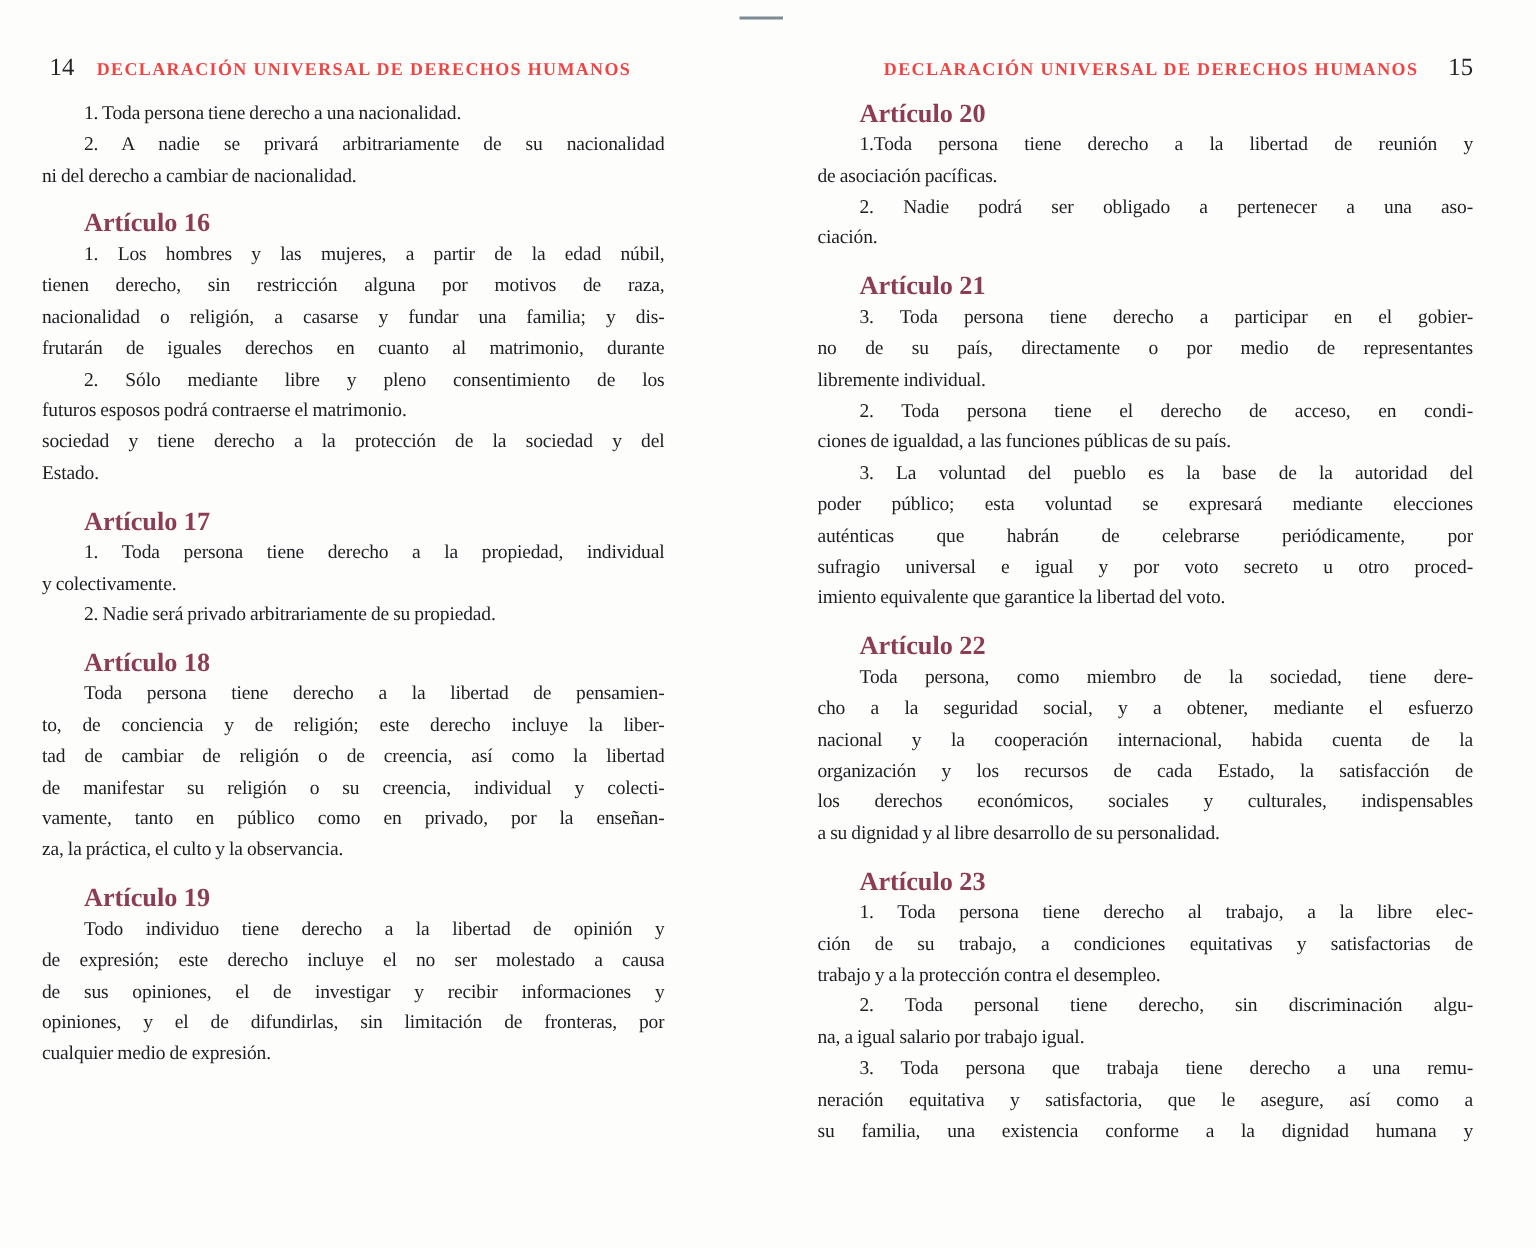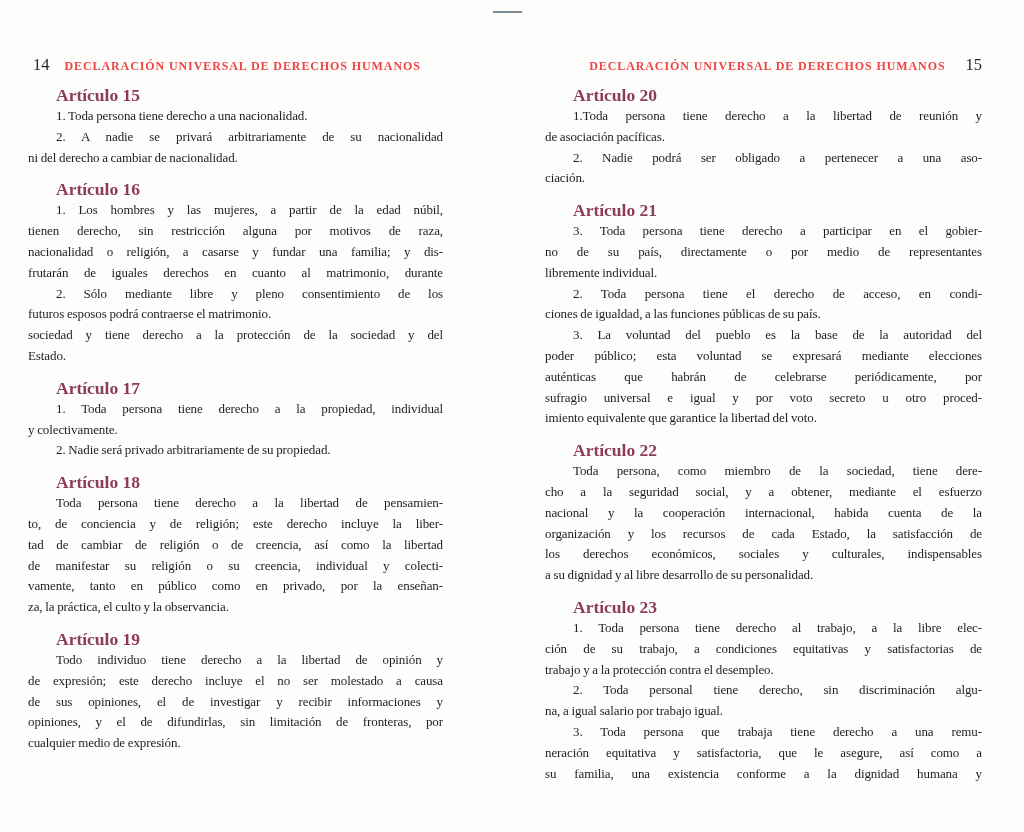--- a/index.html
+++ b/index.html
@@ -19,21 +19,21 @@
   .top-mark {
     position: absolute;
     left: 493px;
     top: 11px;
     width: 29px;
     height: 2px;
     background: #7e8b92;
   }
   .page {
     position: absolute;
-    top: 56px;
+    top: 36px;
   }
   .page.left  { left: 28px;  width: 415px; }
   .page.right { left: 545px; width: 437px; }
   .running-head {
     display: flex;
     align-items: baseline;
     height: 18px;
     line-height: 18px;
   }
   .page.left  .running-head { justify-content: flex-start; gap: 15px; padding-left: 5px; }
@@ -77,21 +77,20 @@
 <div class="spread">
   <div class="top-mark"></div>
 
   <div class="page left">
     <div class="running-head">
       <span class="folio">14</span>
       <span class="rh-text">DECLARACIÓN UNIVERSAL DE DERECHOS HUMANOS</span>
     </div>
     <div class="articles">
         <div class="article">
-          <div class="article-heading">Artículo 15</div>
           <div class="line first end">1. Toda persona tiene derecho a una nacionalidad.</div>
           <div class="line first">2. A nadie se privará arbitrariamente de su nacionalidad</div>
           <div class="line end">ni del derecho a cambiar de nacionalidad.</div>
         </div>
         <div class="article">
           <div class="article-heading">Artículo 16</div>
           <div class="line first">1. Los hombres y las mujeres, a partir de la edad núbil,</div>
           <div class="line">tienen derecho, sin restricción alguna por motivos de raza,</div>
           <div class="line">nacionalidad o religión, a casarse y fundar una familia; y dis-</div>
           <div class="line">frutarán de iguales derechos en cuanto al matrimonio, durante</div>

